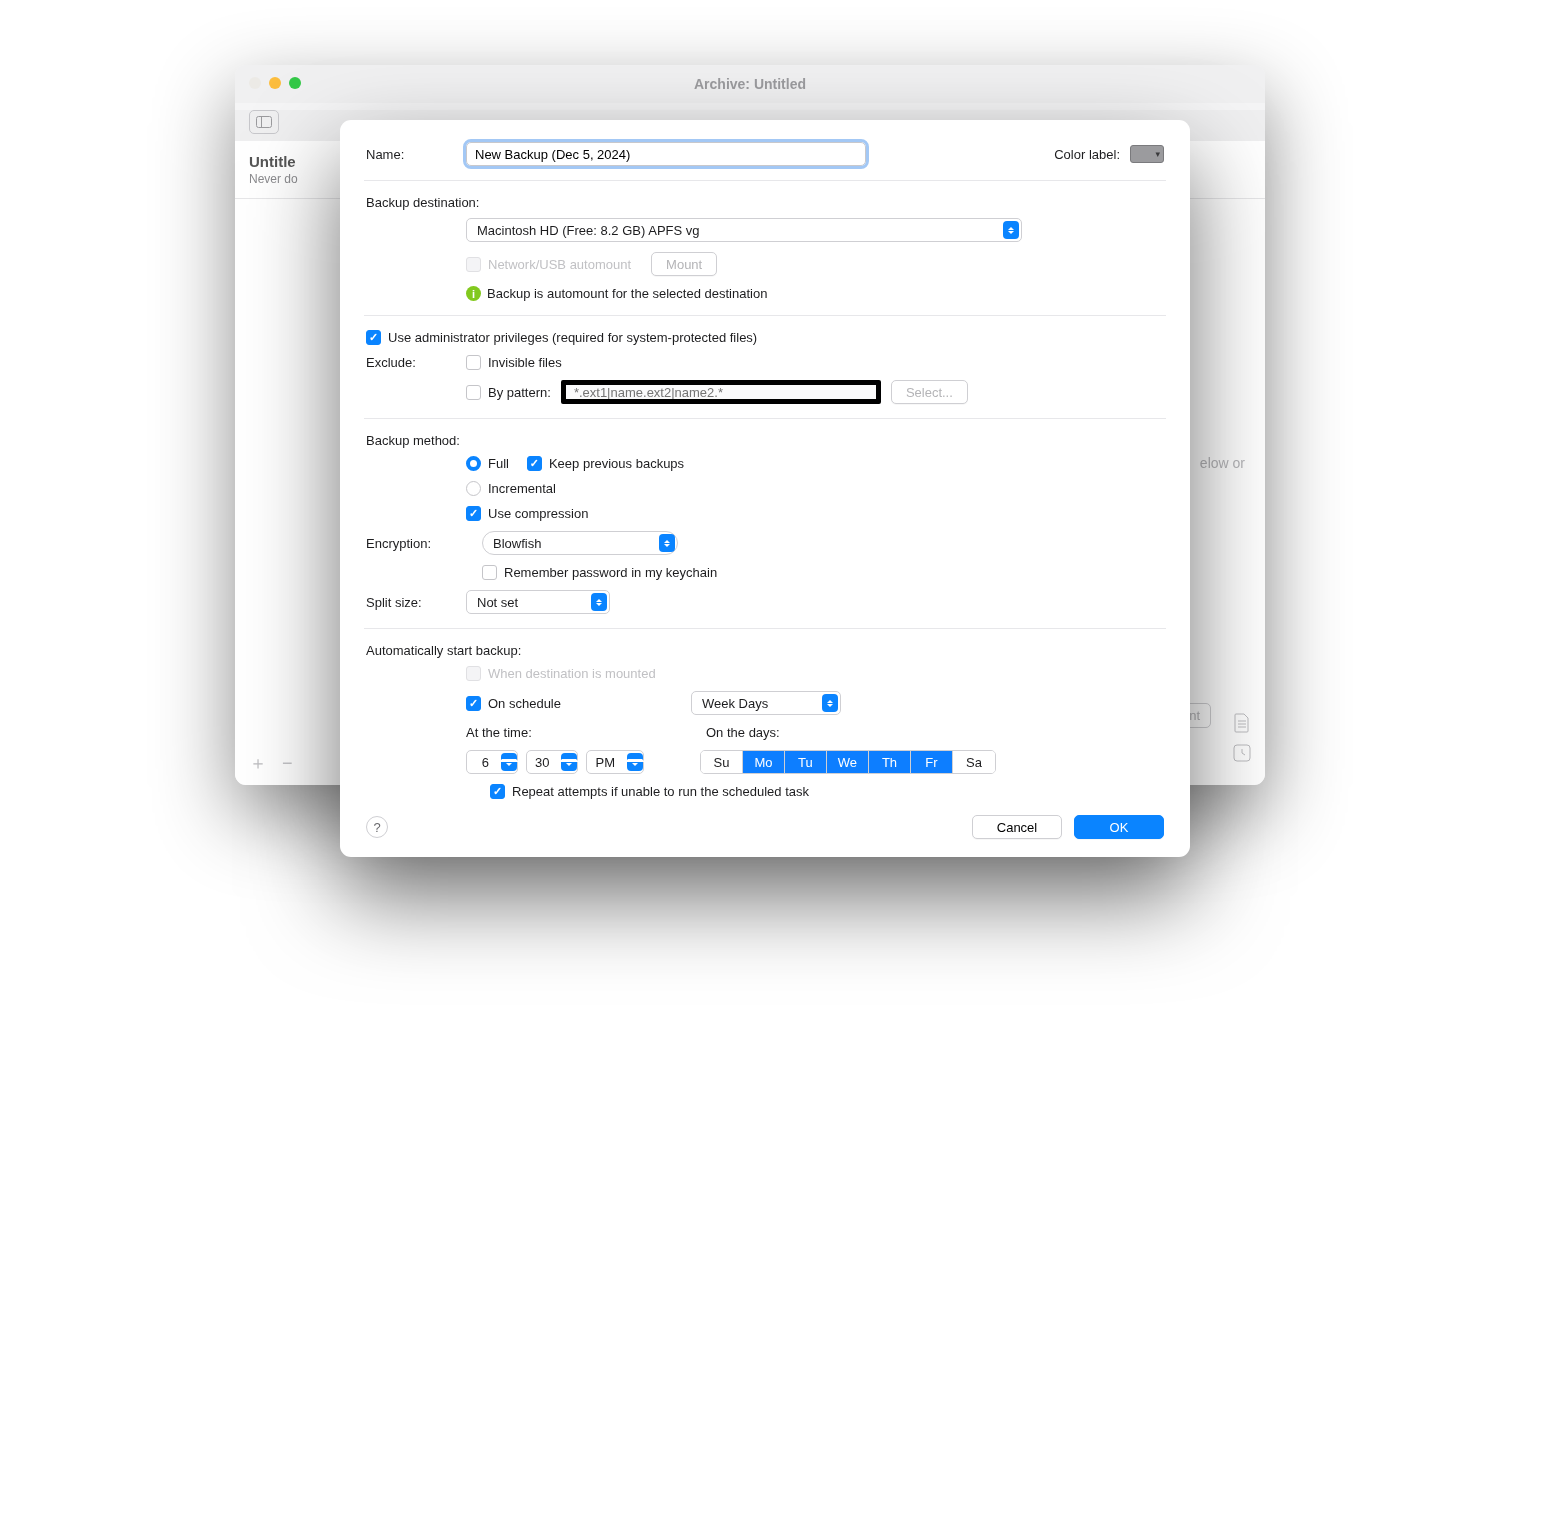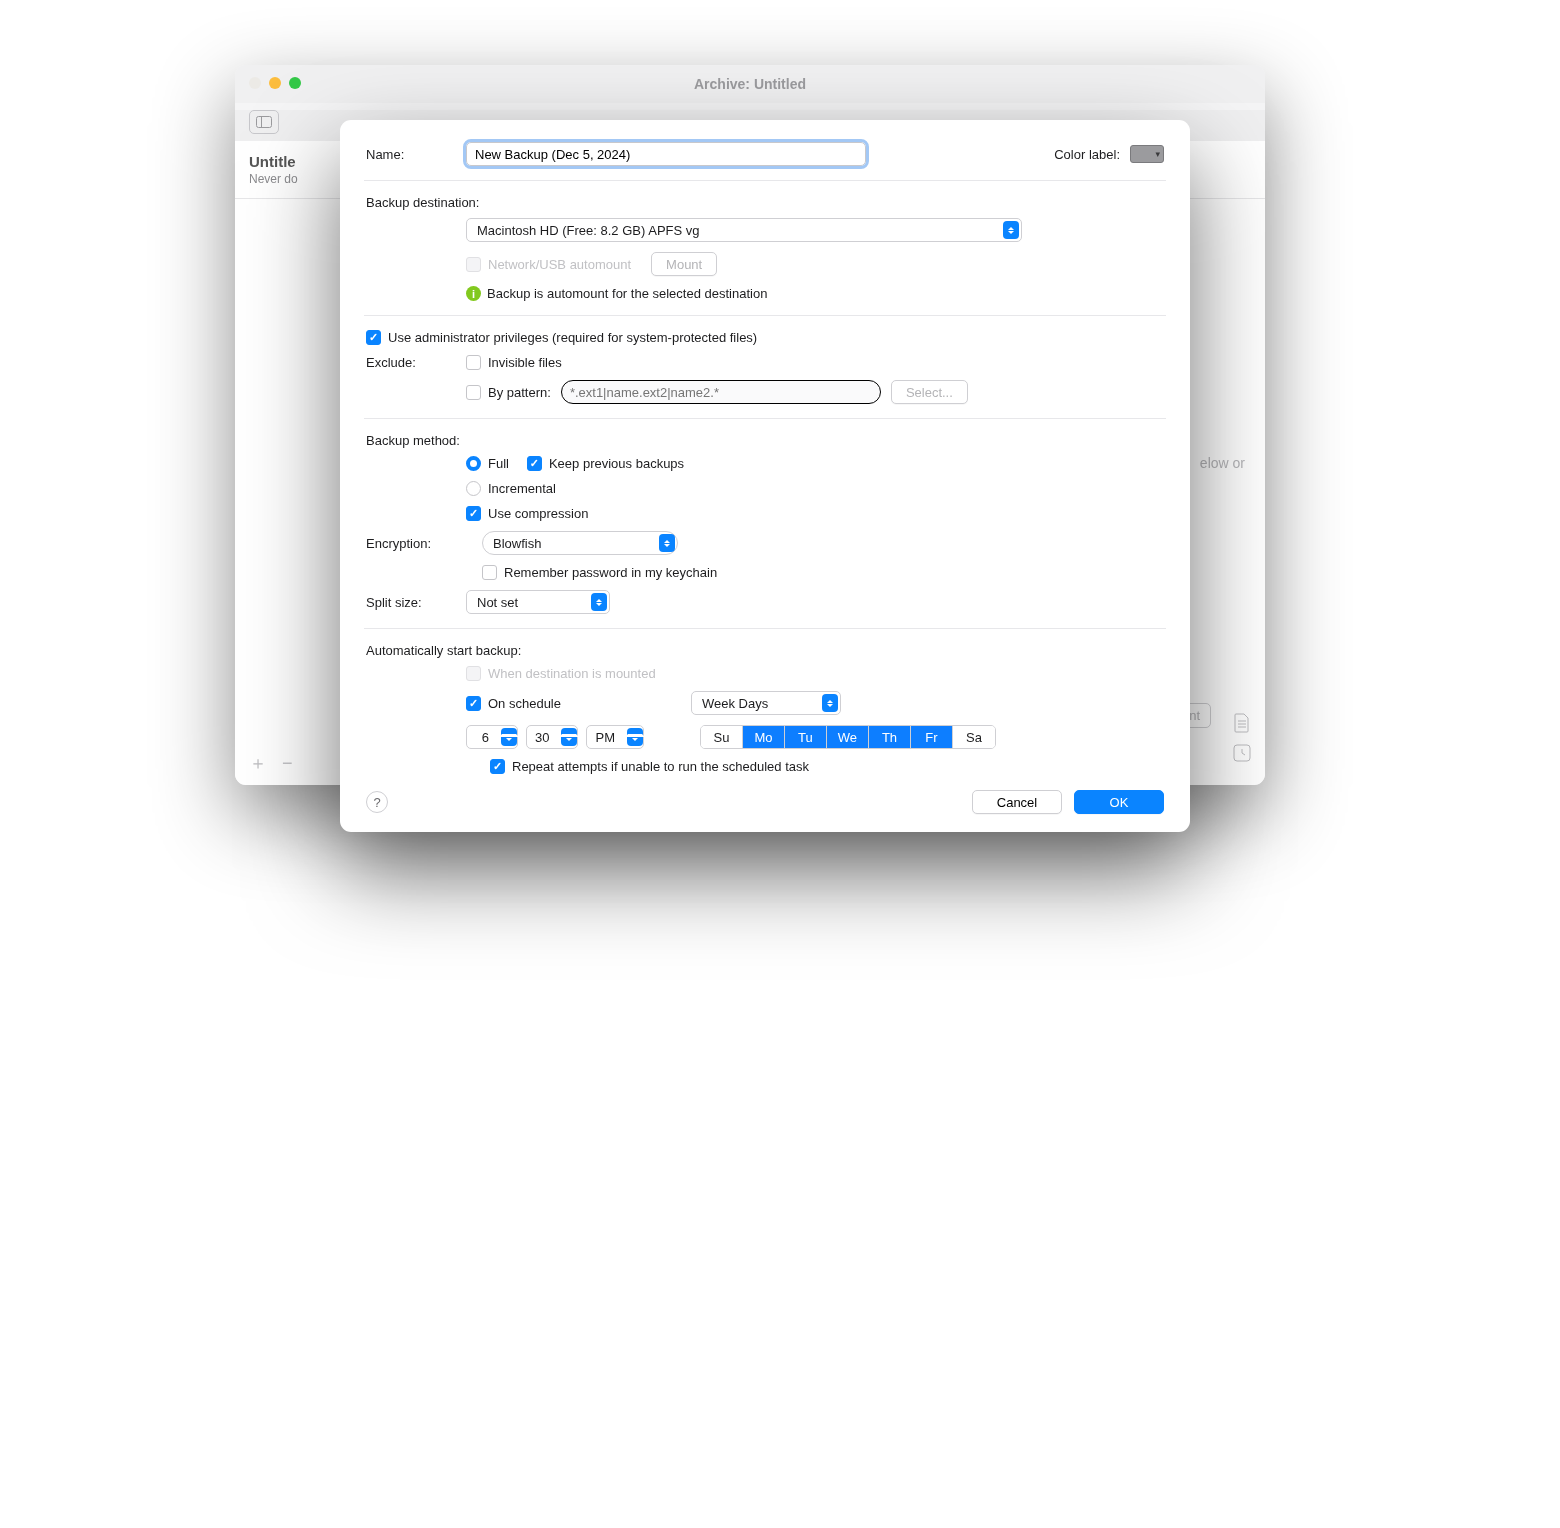--- a/index.html
+++ b/index.html
@@ -134,22 +134,22 @@
   }
   .chk.on { background: #0a84ff; border-color: #0a84ff; color: #fff; font-size: 11px; font-weight: 700; }
   .chk.off-dis { background: #f4f4f6; border-color: #e0e0e3; }
   .radio {
     width: 15px; height: 15px; border-radius: 50%; border: 1px solid #c5c5c9;
     display: inline-flex; align-items: center; justify-content: center;
     margin-right: 7px; flex: 0 0 15px; background: #fff;
   }
   .radio.on { border: 4px solid #0a84ff; }
   .txt-dis {
-    border: 1px solid #000000; background: #fafafb; color: #c1c1c4;
-    border-radius: 12px; padding: 4px 8px; font-size: 13px; height: 24px;
+    border: 5px solid #000000; background: #fafafb; color: #c1c1c4;
+    border-radius: 2px; padding: 4px 8px; font-size: 13px; height: 24px;
   }
   .folder-input { width: 510px; }
   .disabled-text { color: #c1c1c4; }
   .info-icon {
     width: 15px; height: 15px; border-radius: 50%; background: #82c91e;
     color: #fff; font-weight: 700; font-size: 11px; display: inline-flex;
     align-items: center; justify-content: center; margin-right: 6px;
   }
   .indent { margin-left: 104px; }
   .small-gap > * + * { margin-left: 8px; }
@@ -327,20 +327,24 @@
       <span>On schedule</span>
       <span style="width:130px;"></span>
       <div class="popup" style="width:150px;">
         <span>Week Days</span>
         <span class="popup-car">
             <span class="car-u"></span>
             <span class="car-d"></span>
           </span>
       </div>
     </div>
+    <div class="row" style="margin-left:100px;">
+      <span style="width:240px;">At the time:</span>
+      <span>On the days:</span>
+    </div>
     <div class="row small-gap" style="margin-left:100px;">
       <div class="spinner">
         <span>6</span>
         <span class="popup-car">
             <span class="car-u"></span>
             <span class="car-d"></span>
           </span>
       </div>
       <div class="spinner">
         <span>30</span>

